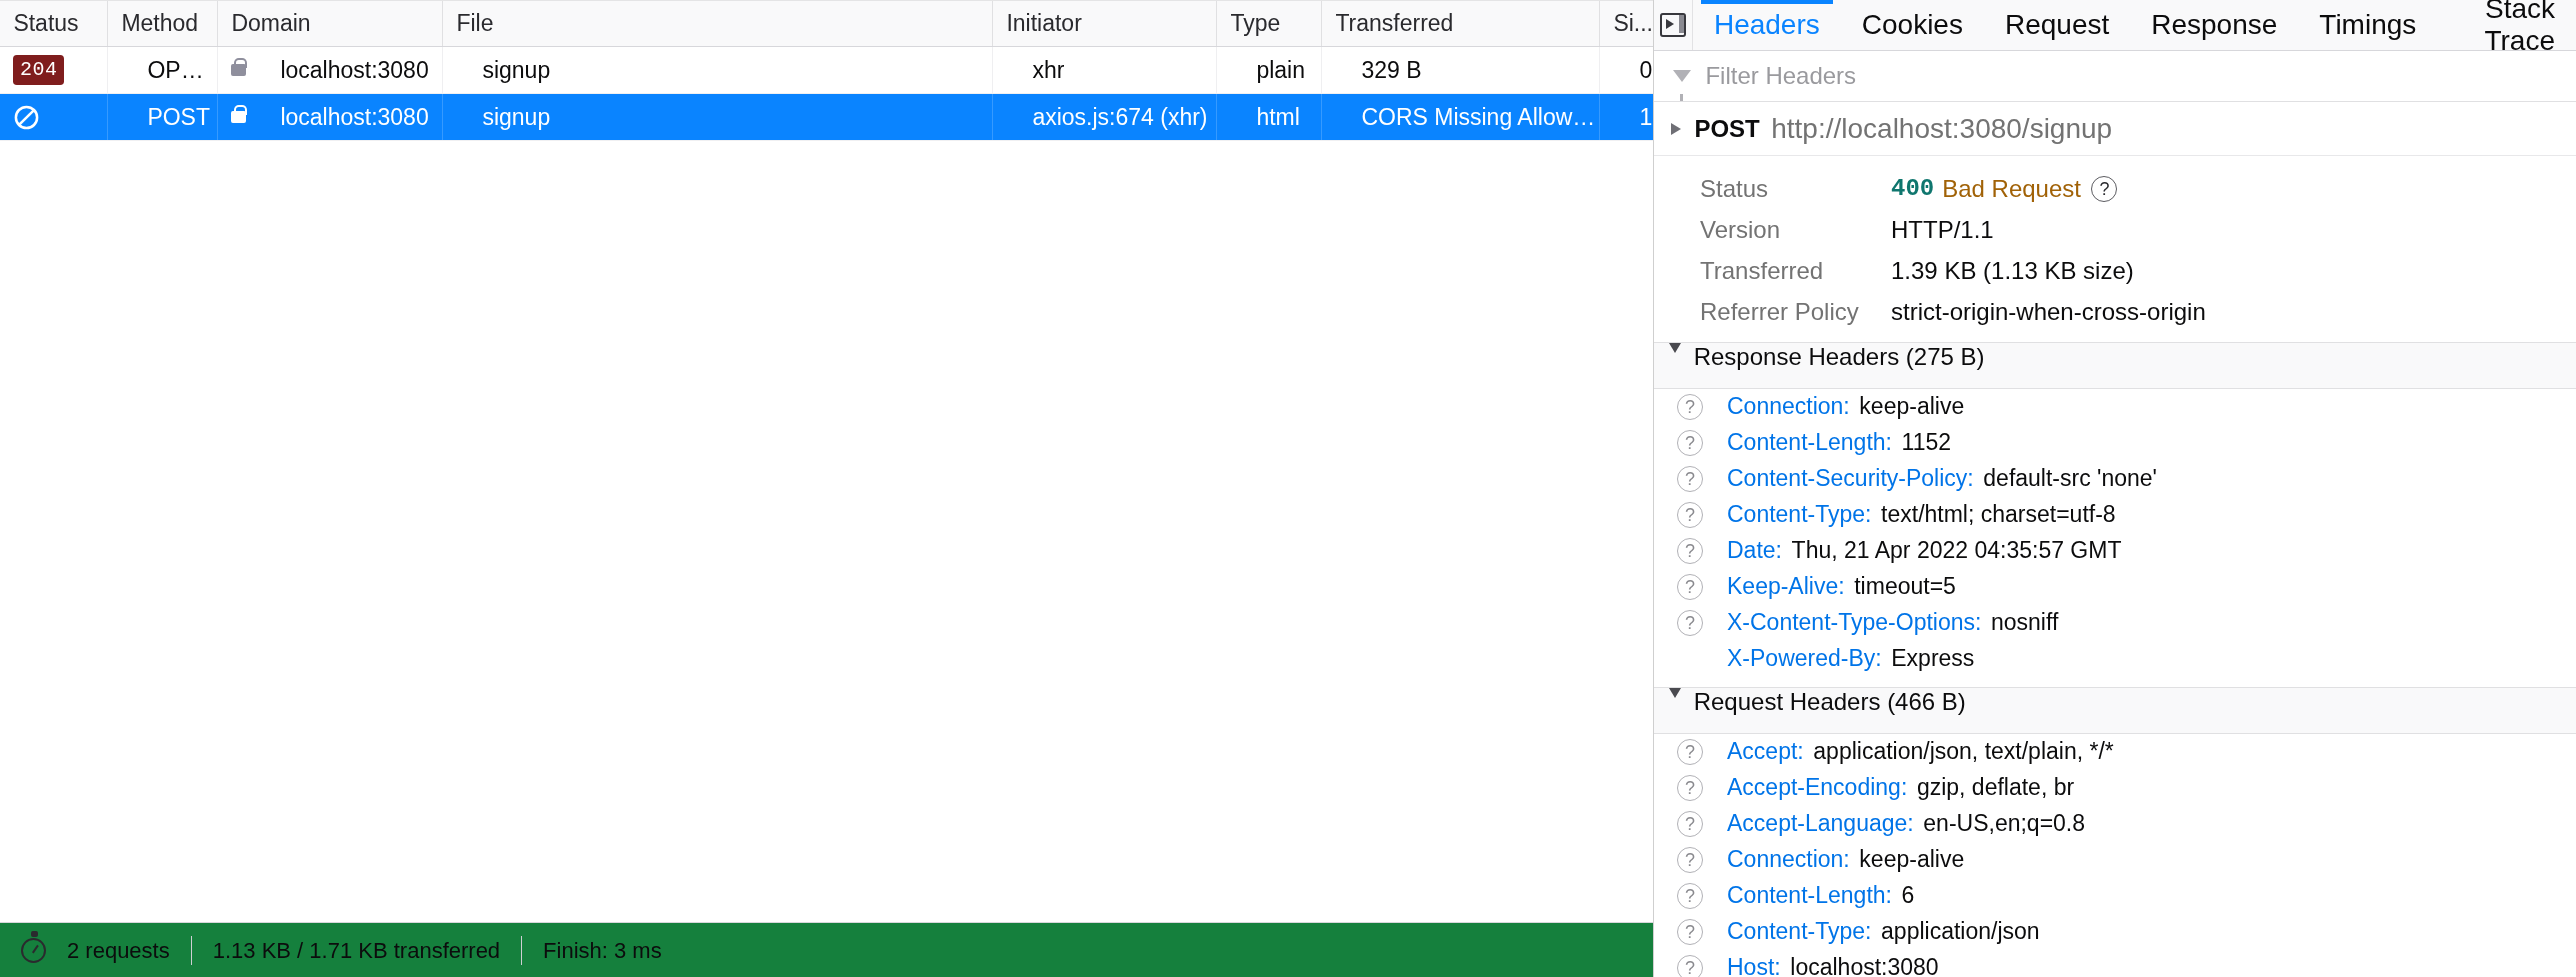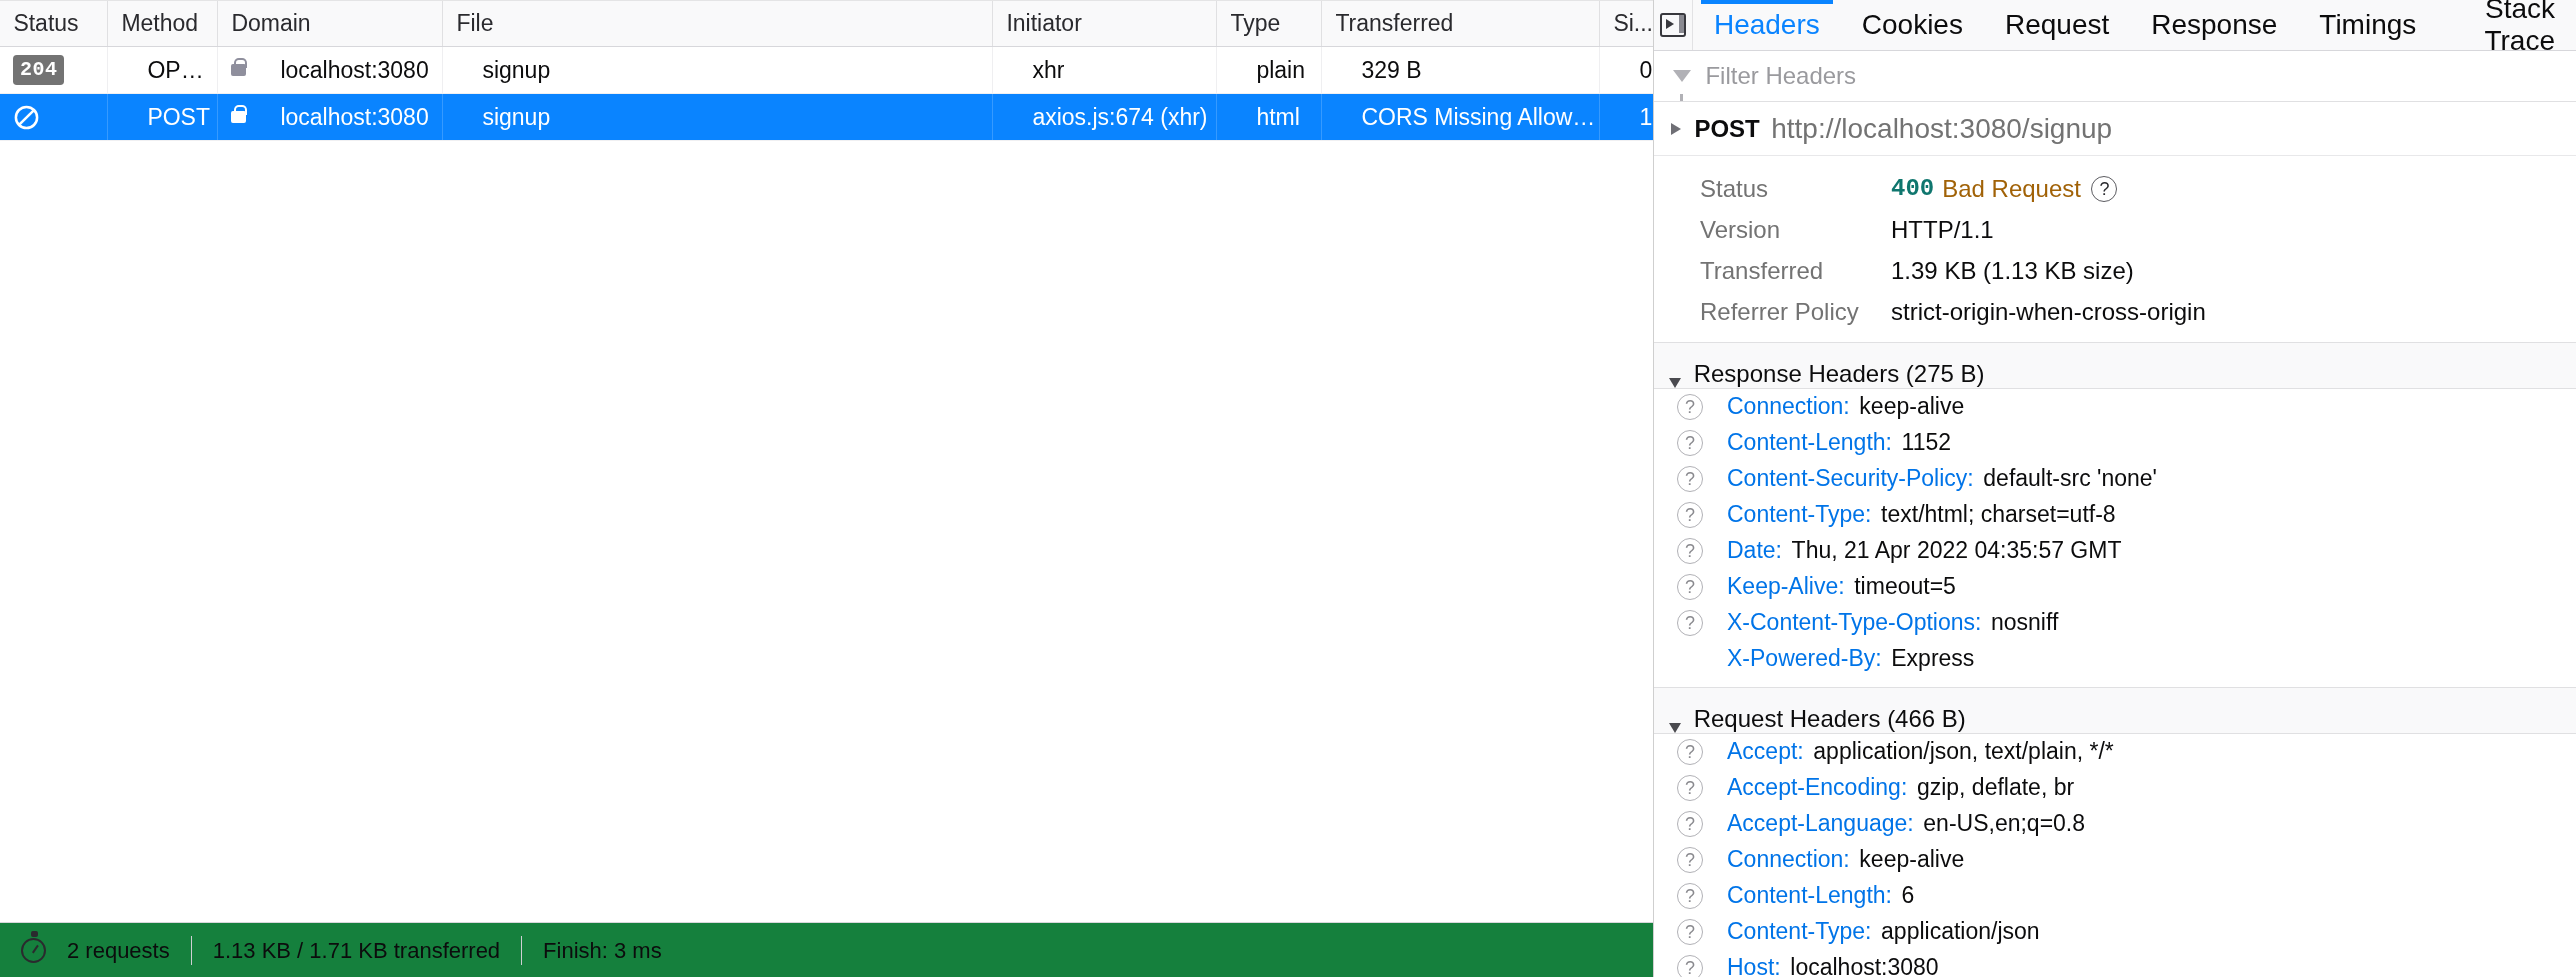--- a/index.html
+++ b/index.html
@@ -84,29 +84,28 @@
   .data-row.selected {
     background: #0a84ff;
   }
   .data-row.selected .cell {
     color: #ffffff;
     border-right-color: rgba(255,255,255,0.18);
   }
 
   .status-badge {
     display: inline-block;
-    background: #737373;
+    background: #7f1d1d;
     color: #ffffff;
     font-family: "Liberation Mono", monospace;
     font-size: 20px;
     line-height: 1;
     padding: 4.8px 6.7px 5.7px 6.7px;
     border-radius: 3.8px;
     letter-spacing: 0.5px;
-    font-weight: bold;
   }
   .blocked-icon { display: inline-flex; align-items: center; }
 
   .lock-icon {
     display: inline-block;
     width: 14.4px; height: 11.5px;
     position: relative;
     margin-right: 8.6px;
     background: #8f8f9d;
     border-radius: 1.9px;
@@ -338,21 +337,21 @@
     line-height: 1;
   }
   .q-icon.muted { border-color: #b1b1b6; color: #8a8a8f; margin-left: 0; }
 
   .section-head {
     height: 47px;
     background: #f9f9fa;
     border-top: 1px solid #e0e0e2;
     border-bottom: 1px solid #e0e0e2;
     display: flex;
-    align-items: flex-end;
+    align-items: flex-start;
     padding-left: 15.3px;
     font-size: 24px;
     color: #0c0c0d;
   }
   .hdr-row {
     height: 36px;
     display: flex;
     align-items: center;
     padding-left: 23px;
     font-size: 23px;

